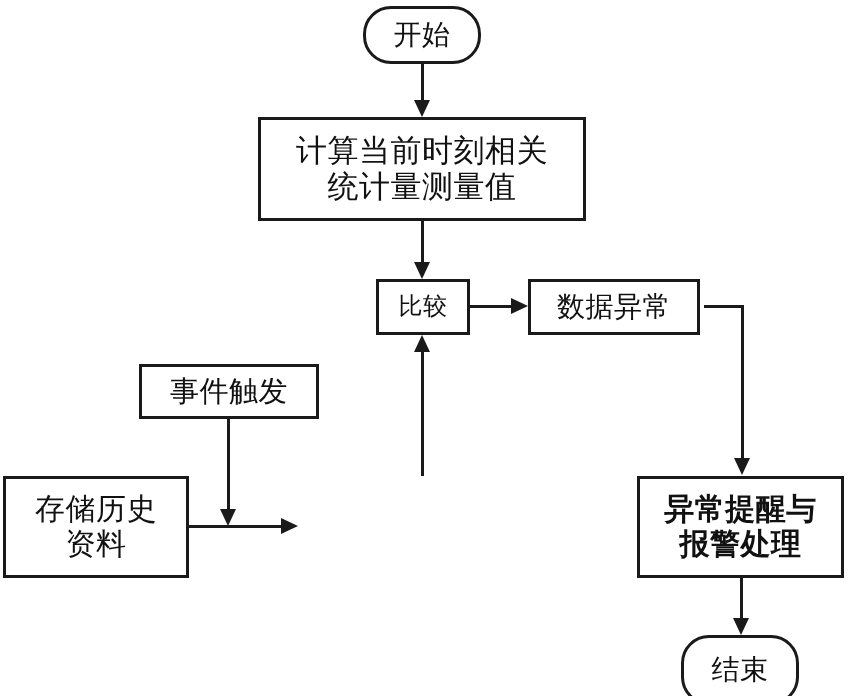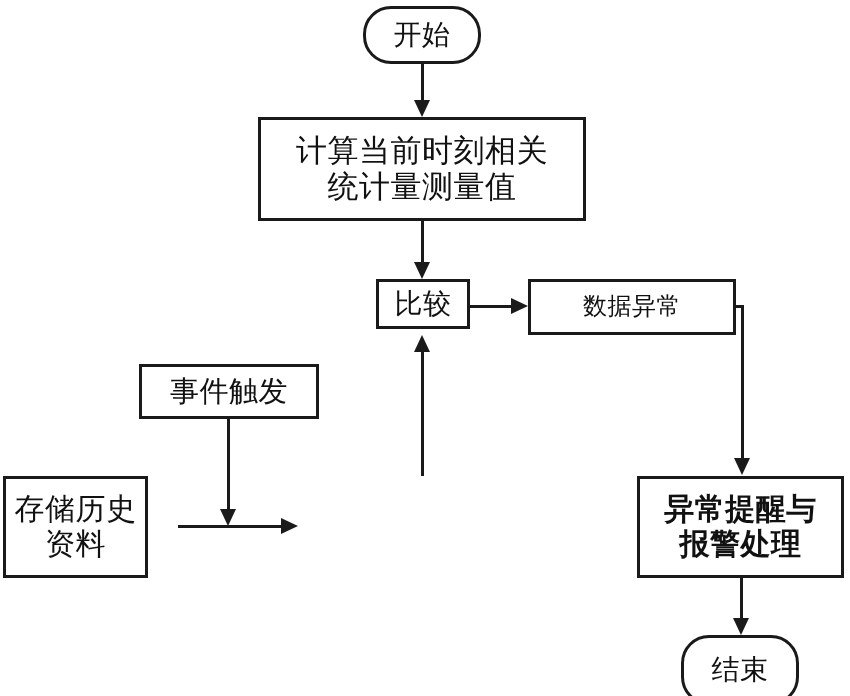--- a/index.html
+++ b/index.html
@@ -30,24 +30,24 @@
     letter-spacing: 0.5px;
   }
   .terminator {
     border-radius: 28px;
   }
   .process { border-radius: 0; }
 
   
   #node-start      { left: 363px; top: 6px;   width: 118px; height: 58px;  font-size: 28px; }
   #node-measure    { left: 258px; top: 117px; width: 328px; height: 104px; font-size: 31px; }
-  #node-compare    { left: 376px; top: 279px; width: 94px;  height: 50px;  font-size: 28px; }
-  #node-anomaly    { left: 528px; top: 279px; width: 208px; height: 56px;  font-size: 24px; }
+  #node-compare    { left: 376px; top: 279px; width: 94px;  height: 56px;  font-size: 24px; }
+  #node-anomaly    { left: 528px; top: 279px; width: 172px; height: 56px;  font-size: 28px; }
   #node-event      { left: 139px; top: 364px; width: 180px; height: 55px;  font-size: 29px; }
-  #node-storage    { left: 3px;   top: 476px; width: 145px; height: 102px; font-size: 30px; }
+  #node-storage    { left: 3px;   top: 476px; width: 186px; height: 102px; font-size: 30px; }
   #node-theory     { left: 298px; top: 476px; width: 252px; height: 102px; font-size: 30px; }
   #node-alarm      { left: 637px; top: 476px; width: 207px; height: 102px; font-size: 30px; font-weight: bold; }
   #node-end        { left: 681px; top: 635px; width: 118px; height: 70px;  font-size: 28px; }
 
   
   .conn {
     position: absolute;
     background: #1a1a1a;
   }
   .vline { width: 3px; }

